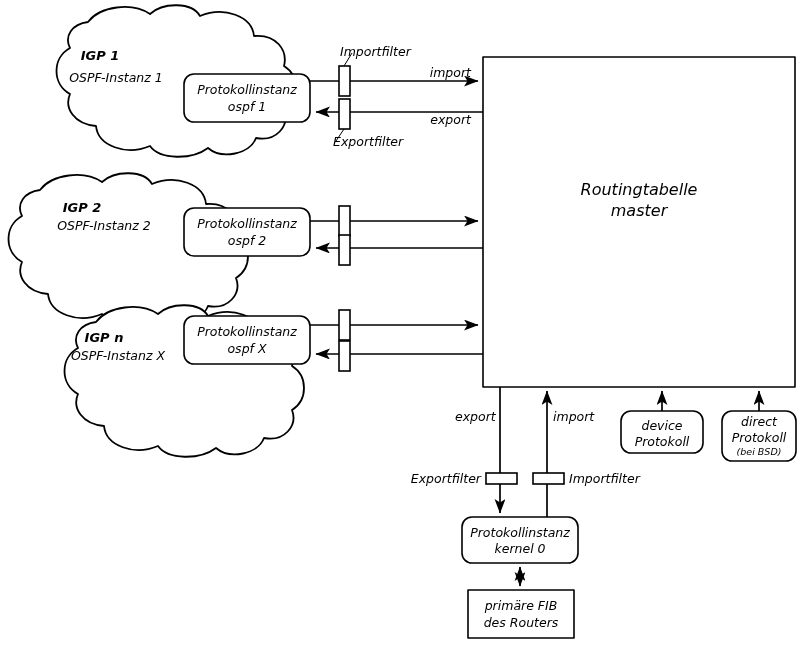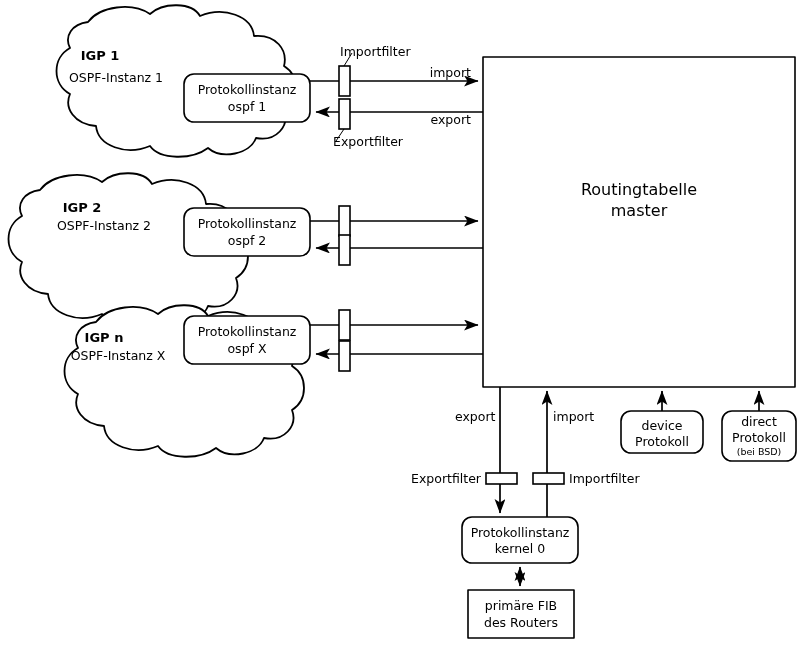--- a/index.html
+++ b/index.html
@@ -7,20 +7,21 @@
     padding: 0;
     background: #ffffff;
   }
   #diagram-root {
     position: relative;
     width: 800px;
     height: 645px;
     background: #ffffff;
     font-family: "DejaVu Sans", "Liberation Sans", sans-serif;
     overflow: hidden;
+    font-style: italic;
   }
   svg.canvas {
     position: absolute;
     top: 0; left: 0;
     width: 800px;
     height: 645px;
   }
   .shape-stroke {
     fill: #ffffff;
     stroke: #000000;

